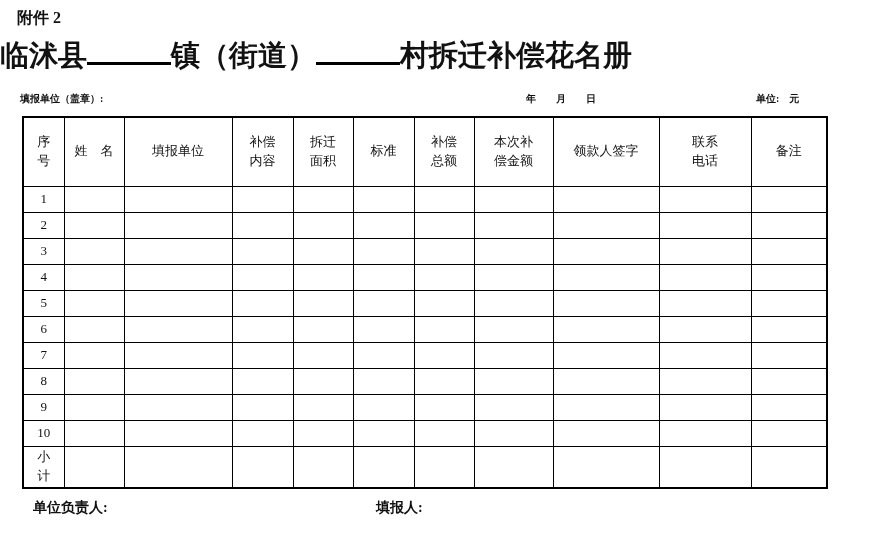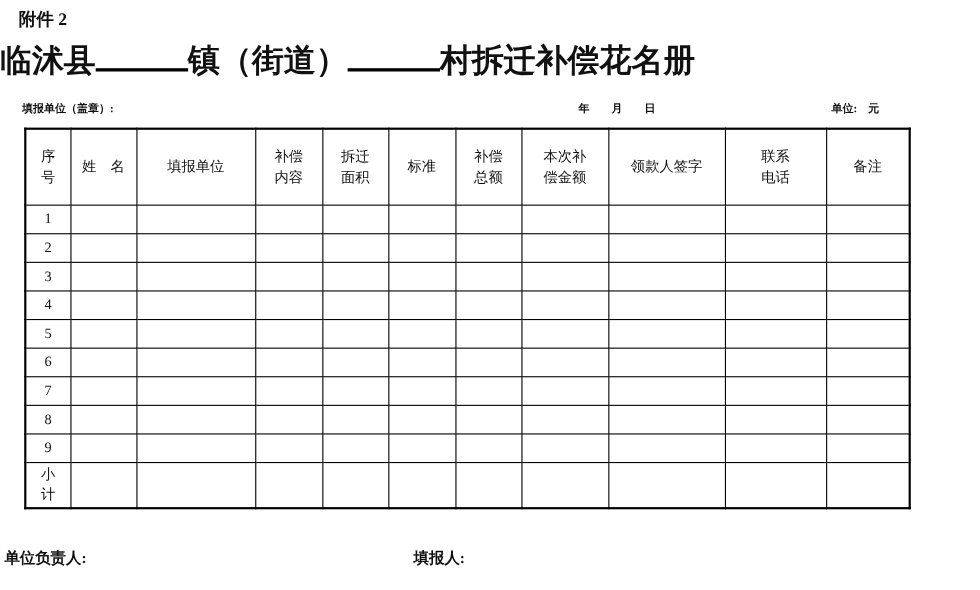--- a/index.html
+++ b/index.html
@@ -78,21 +78,21 @@
   tr.data-row { height: 26px; }
   tr.subtotal-row { height: 42px; }
   .l { display: block; }
 
   .footer-label {
     position: absolute;
     top: 499px;
     font-size: 14px;
     font-weight: 600;
   }
-  .footer-left { left: 4px; }
+  .footer-left { left: 33px; }
   .footer-right { left: 376px; }
 </style>
 </head>
 <body>
 
 <div class="page">
 
   <div class="attachment">附件 2</div>
 
   <h1 class="title"><span>临沭县</span><span class="blank"></span><span>镇（街道）</span><span class="blank"></span><span>村拆迁补偿花名册</span></h1>
@@ -241,20 +241,33 @@
           <td></td>
           <td></td>
           <td></td>
           <td></td>
           <td></td>
           <td></td>
           <td></td>
           <td></td>
           <td></td>
       </tr>
+      <tr class="data-row">
+        <td class="num">10</td>
+        <td></td>
+          <td></td>
+          <td></td>
+          <td></td>
+          <td></td>
+          <td></td>
+          <td></td>
+          <td></td>
+          <td></td>
+          <td></td>
+      </tr>
       <tr class="subtotal-row">
         <td class="num"><span class="l">小</span><span class="l">计</span></td>
         <td></td>
           <td></td>
           <td></td>
           <td></td>
           <td></td>
           <td></td>
           <td></td>
           <td></td>

